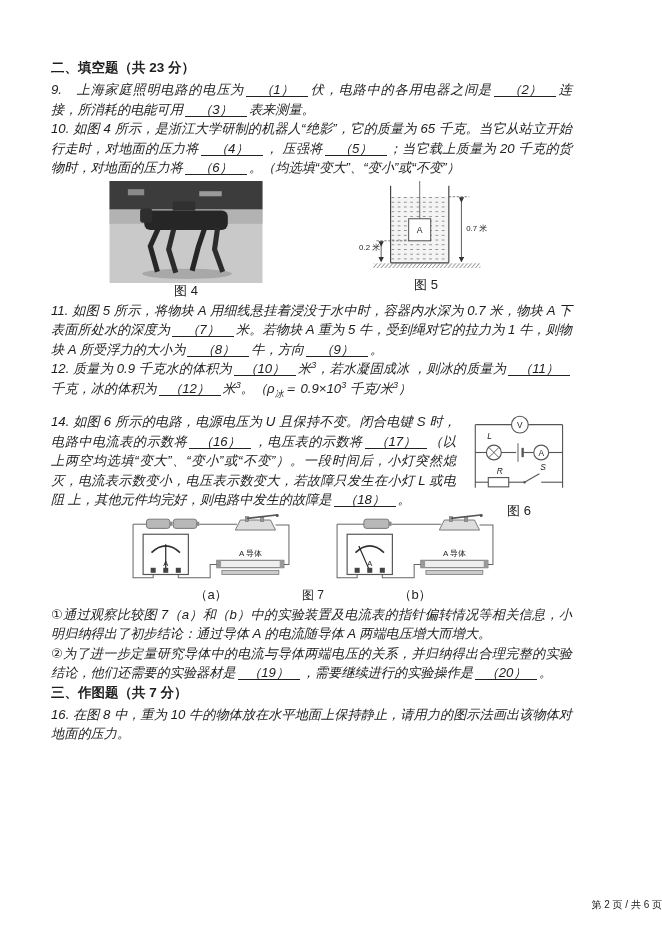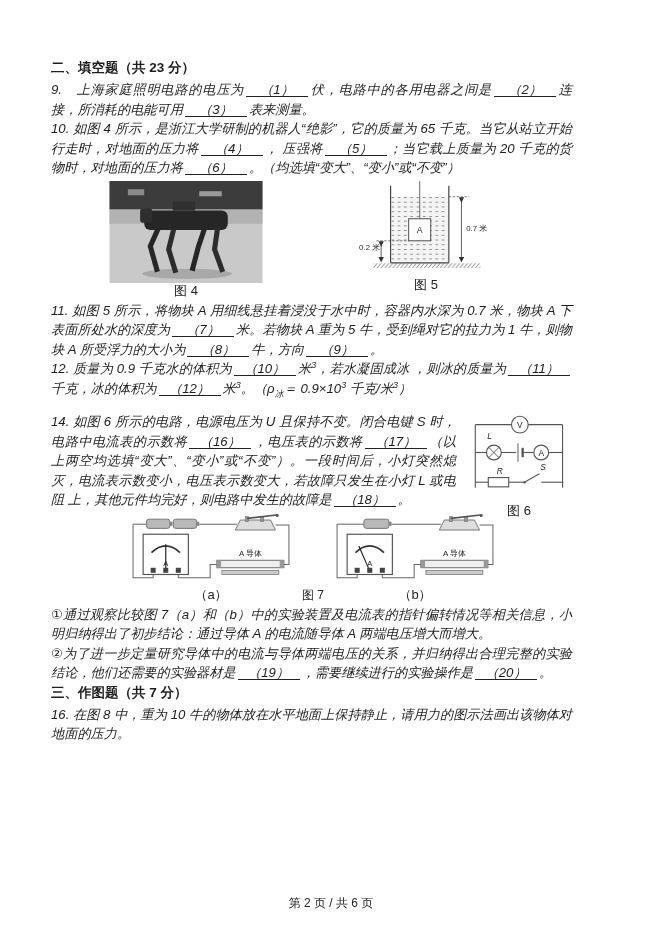--- a/index.html
+++ b/index.html
@@ -20,22 +20,22 @@
   .fig6{float:right;width:106px;margin:3px 0 2px 10px;}
   .fig6 svg{display:block;}
   .clear{clear:both;}
   .fig7block{position:relative;margin:4px 0 3px 72px;width:380px;}
   .fig7row{display:flex;gap:28px;}
   .fig7row figure{width:176px;}
   .fig7-center{position:absolute;left:50%;transform:translateX(-50%);bottom:0;
                font-size:12px;color:#222;line-height:14px;}
   .sec3{margin-top:0;}
   .q16{margin-top:2px;}
-  .footer{position:absolute;left:0;bottom:24px;width:100%;text-align:center;
-          font-size:12px;color:#222;margin-top:28px;}
+  .footer{position:absolute;left:0;bottom:24px;width:100%;text-align:right;
+          font-size:10px;color:#222;margin-top:28px;}
 </style>
 </head>
 <body>
 
 <div class="page">
 
   <h2 class="sec-title">二、填空题（共 23 分）</h2>
 
   <p class="q"><span>9.　上海家庭照明电路的电压为</span><span class="blank">（1）</span><span>伏，电路中的各用电器之间是</span><span class="blank">（2）</span><span>连接，所消耗的电能可用</span><span class="blank">（3）</span><span>表来测量。</span></p>
   <p class="q"><span>10. 如图 4 所示，是浙江大学研制的机器人“绝影”，它的质量为 65 千克。当它从站立开始行走时，对地面的压力将</span><span class="blank">（4）</span><span>， 压强将</span><span class="blank">（5）</span><span>；当它载上质量为 20 千克的货物时，对地面的压力将</span><span class="blank">（6）</span><span>。（均选填“变大”、“变小”或“不变”）</span></p>

